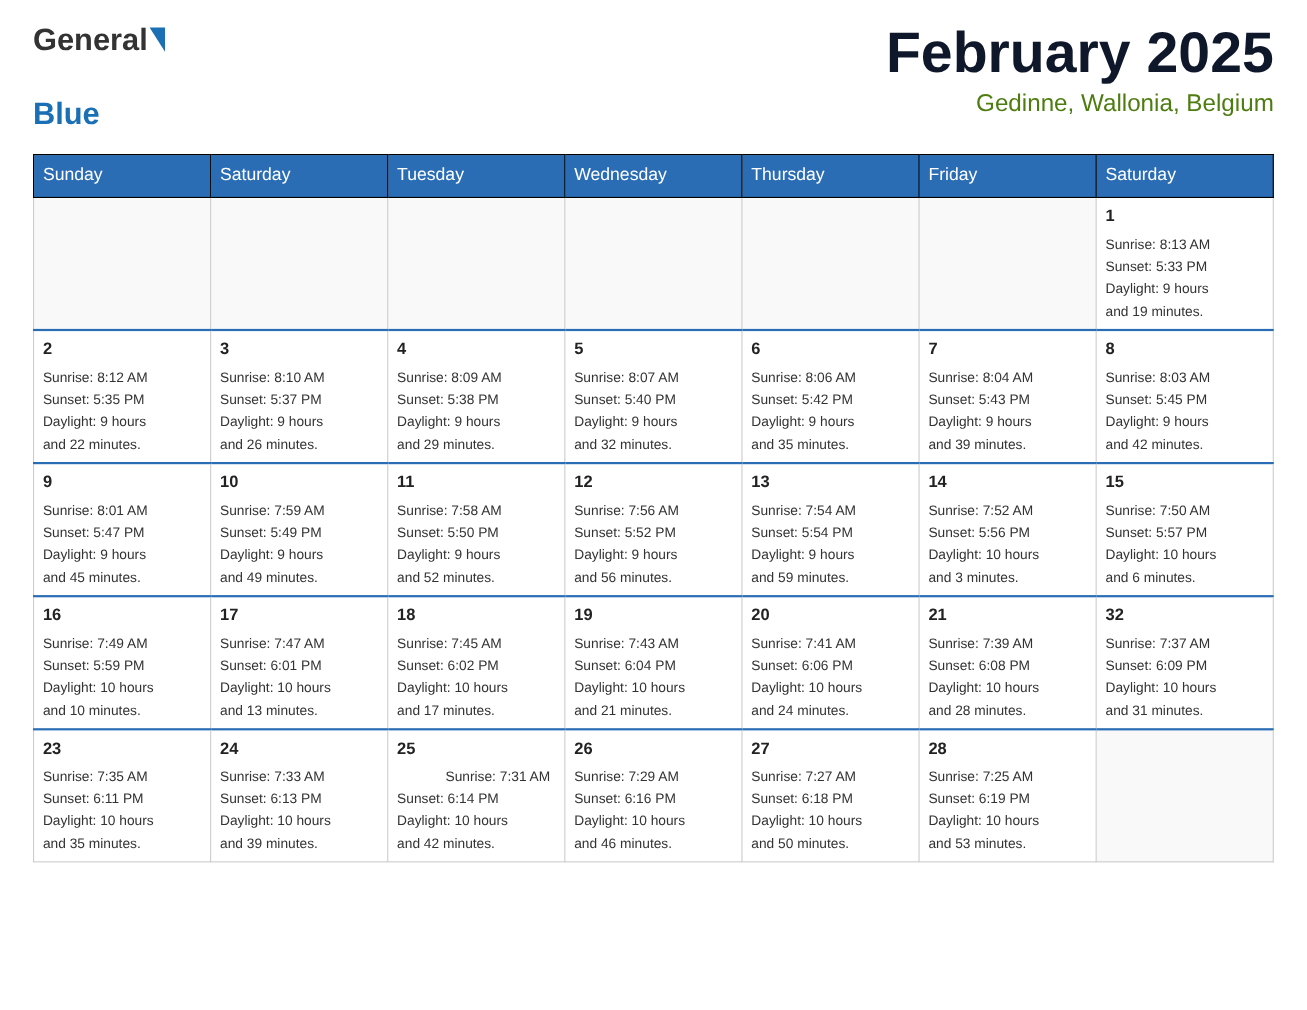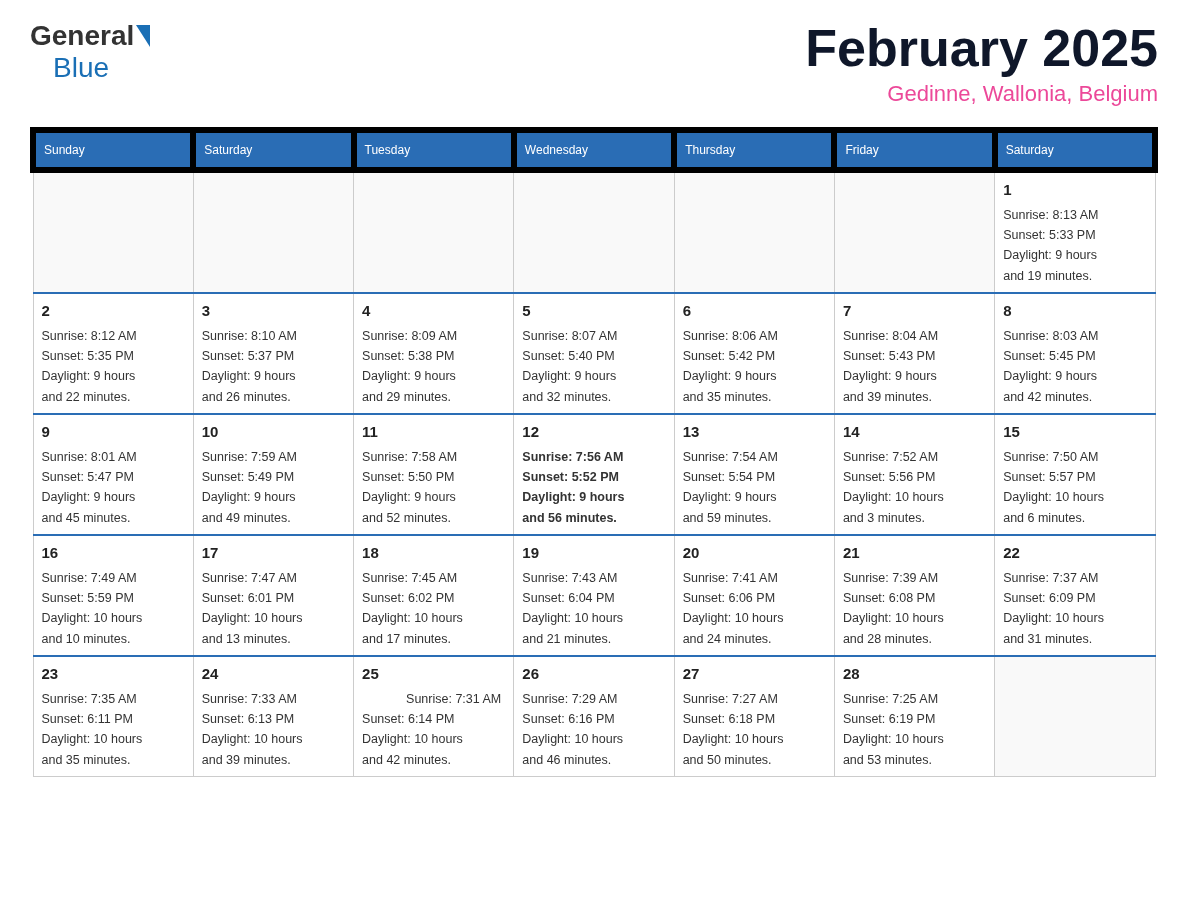--- a/index.html
+++ b/index.html
@@ -13,20 +13,21 @@
     .header {
       display: flex;
       justify-content: space-between;
       align-items: flex-start;
       margin-bottom: 20px;
     }
     .logo {
       display: flex;
       flex-direction: column;
       align-items: flex-start;
+      gap: 36px;
     }
     .logo-text {
       display: flex;
       align-items: center;
       font-size: 28px;
       font-weight: bold;
       color: #333;
     }
     .logo-general { color: #333; }
     .logo-triangle {
@@ -34,49 +35,48 @@
       height: 0;
       border-left: 14px solid transparent;
       border-right: 0px solid transparent;
       border-top: 22px solid #1a6fb5;
       margin: 0 2px;
       display: inline-block;
     }
     .logo-blue {
       color: #1a6fb5;
       font-size: 28px;
-      font-weight: normal;
-      margin-left: 23px;
+      font-weight: bold;
     }
     .title-section {
       text-align: right;
     }
     .month-title {
       font-size: 52px;
       font-weight: bold;
       color: #0f172a;
       line-height: 1.1;
     }
     .location {
       font-size: 22px;
-      color: #ec4899;
+      color: #4d7c0f;
       margin-top: 4px;
     }
     .calendar {
       width: 100%;
       border-collapse: collapse;
     }
     .calendar th {
       background: #2a6db5;
       color: #fff;
       padding: 10px 8px;
-      font-size: 12px;
+      font-size: 16px;
       font-weight: normal;
       text-align: left;
-      border: 6px solid #000000;
+      border: 1px solid #000000;
     }
     .calendar td {
       border: 1px solid #ccc;
       vertical-align: top;
       padding: 6px 8px;
       width: 14.28%;
       min-height: 110px;
       font-size: 13px;
       color: #333;
       line-height: 1.5;
@@ -181,21 +181,21 @@
 Daylight: 9 hours
 and 45 minutes.</span></td>
         <td><span class="day-number">10</span><span class="day-info" style="white-space: pre-line;">Sunrise: 7:59 AM
 Sunset: 5:49 PM
 Daylight: 9 hours
 and 49 minutes.</span></td>
         <td><span class="day-number">11</span><span class="day-info" style="white-space: pre-line;">Sunrise: 7:58 AM
 Sunset: 5:50 PM
 Daylight: 9 hours
 and 52 minutes.</span></td>
-        <td><span class="day-number">12</span><span class="day-info" style="white-space: pre-line; font-weight: bold;">Sunrise: 7:56 AM
+        <td><span class="day-number">12</span><span class="day-info" style="white-space: pre-line;">Sunrise: 7:56 AM
 Sunset: 5:52 PM
 Daylight: 9 hours
 and 56 minutes.</span></td>
         <td><span class="day-number">13</span><span class="day-info" style="white-space: pre-line;">Sunrise: 7:54 AM
 Sunset: 5:54 PM
 Daylight: 9 hours
 and 59 minutes.</span></td>
         <td><span class="day-number">14</span><span class="day-info" style="white-space: pre-line;">Sunrise: 7:52 AM
 Sunset: 5:56 PM
 Daylight: 10 hours
@@ -223,21 +223,21 @@
 Daylight: 10 hours
 and 21 minutes.</span></td>
         <td><span class="day-number">20</span><span class="day-info" style="white-space: pre-line;">Sunrise: 7:41 AM
 Sunset: 6:06 PM
 Daylight: 10 hours
 and 24 minutes.</span></td>
         <td><span class="day-number">21</span><span class="day-info" style="white-space: pre-line;">Sunrise: 7:39 AM
 Sunset: 6:08 PM
 Daylight: 10 hours
 and 28 minutes.</span></td>
-        <td><span class="day-number">22</span><span class="day-info" style="white-space: pre-line;">Sunrise: 7:37 AM
+        <td><span class="day-number">32</span><span class="day-info" style="white-space: pre-line;">Sunrise: 7:37 AM
 Sunset: 6:09 PM
 Daylight: 10 hours
 and 31 minutes.</span></td>
       </tr>
       <tr class="week-row">
         <td><span class="day-number">23</span><span class="day-info" style="white-space: pre-line;">Sunrise: 7:35 AM
 Sunset: 6:11 PM
 Daylight: 10 hours
 and 35 minutes.</span></td>
         <td><span class="day-number">24</span><span class="day-info" style="white-space: pre-line;">Sunrise: 7:33 AM

